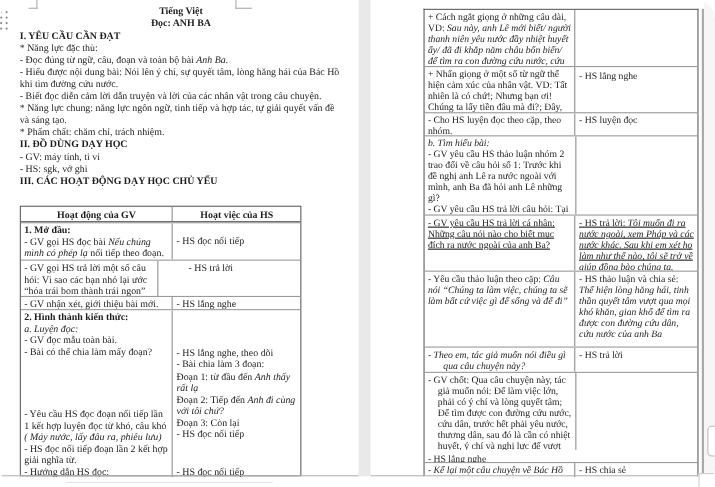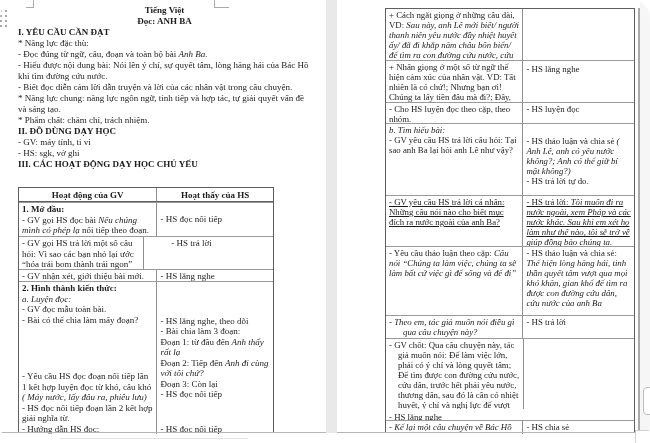--- a/index.html
+++ b/index.html
@@ -82,21 +82,21 @@
       <p class="p">* Phẩm chất: chăm chỉ, trách nhiệm.</p>
       <p class="p bd">II. ĐỒ DÙNG DẠY HỌC</p>
       <p class="p">- GV: máy tính, ti vi</p>
       <p class="p">- HS: sgk, vở ghi</p>
       <p class="p bd">III. CÁC HOẠT ĐỘNG DẠY HỌC CHỦ YẾU</p>
     </div>
 
     <div class="tbl tbl1">
       <div class="row hdr" style="height:14px;">
         <div class="c cgv">Hoạt động của GV</div>
-        <div class="c chs">Hoạt thấy của HS</div>
+        <div class="c chs">Hoạt việc của HS</div>
       </div>
       <div class="row" style="height:34px;">
         <div class="c cgv">
           <p class="p bd">1. Mở đầu:</p>
           <p class="p"><span>- GV gọi HS đọc bài </span><span class="it">Nếu chúng mình có phép lạ</span><span> nối tiếp theo đoạn.</span></p>
         </div>
         <div class="c chs">
           <p class="p" style="margin-top:10px;">- HS đọc nối tiếp</p>
         </div>
       </div>
@@ -163,25 +163,22 @@
         <div class="c cgv">
           <p class="p">- Cho HS luyện đọc theo cặp, theo nhóm.</p>
         </div>
         <div class="c chs">
           <p class="p">- HS luyện đọc</p>
         </div>
       </div>
       <div class="row" style="height:72px;">
         <div class="c cgv">
           <p class="p it">b. Tìm hiểu bài:</p>
+          <p class="p">- GV yêu cầu HS thảo luận nhóm 2 trao đổi về câu hỏi số 1: Trước khi đề nghị anh Lê ra nước ngoài với mình, anh Ba đã hỏi anh Lê những gì?</p>
           <p class="p">- GV yêu cầu HS trả lời câu hỏi: Tại sao anh Ba lại hỏi anh Lê như vậy?</p>
-        </div>
-        <div class="c chs">
-          <p class="p mt11"><span>- HS thảo luận và chia sẻ </span><span class="it">( Anh Lê, anh có yêu nước không?; Anh có thể giữ bí mật không?)</span></p>
-          <p class="p">- HS trả lời tự do.</p>
         </div>
       </div>
       <div class="row" style="height:51px;text-decoration:underline;">
         <div class="c cgv">
           <p class="p">- GV yêu cầu HS trả lời cá nhân: Những câu nói nào cho biết mục đích ra nước ngoài của anh Ba?</p>
         </div>
         <div class="c chs">
           <p class="p"><span>- HS trả lời: </span><span class="it">Tôi muốn đi ra nước ngoài, xem Pháp và các nước khác. Sau khi em xét họ làm như thế nào, tôi sẽ trở về giúp đồng bào chúng ta.</span></p>
         </div>
       </div>

